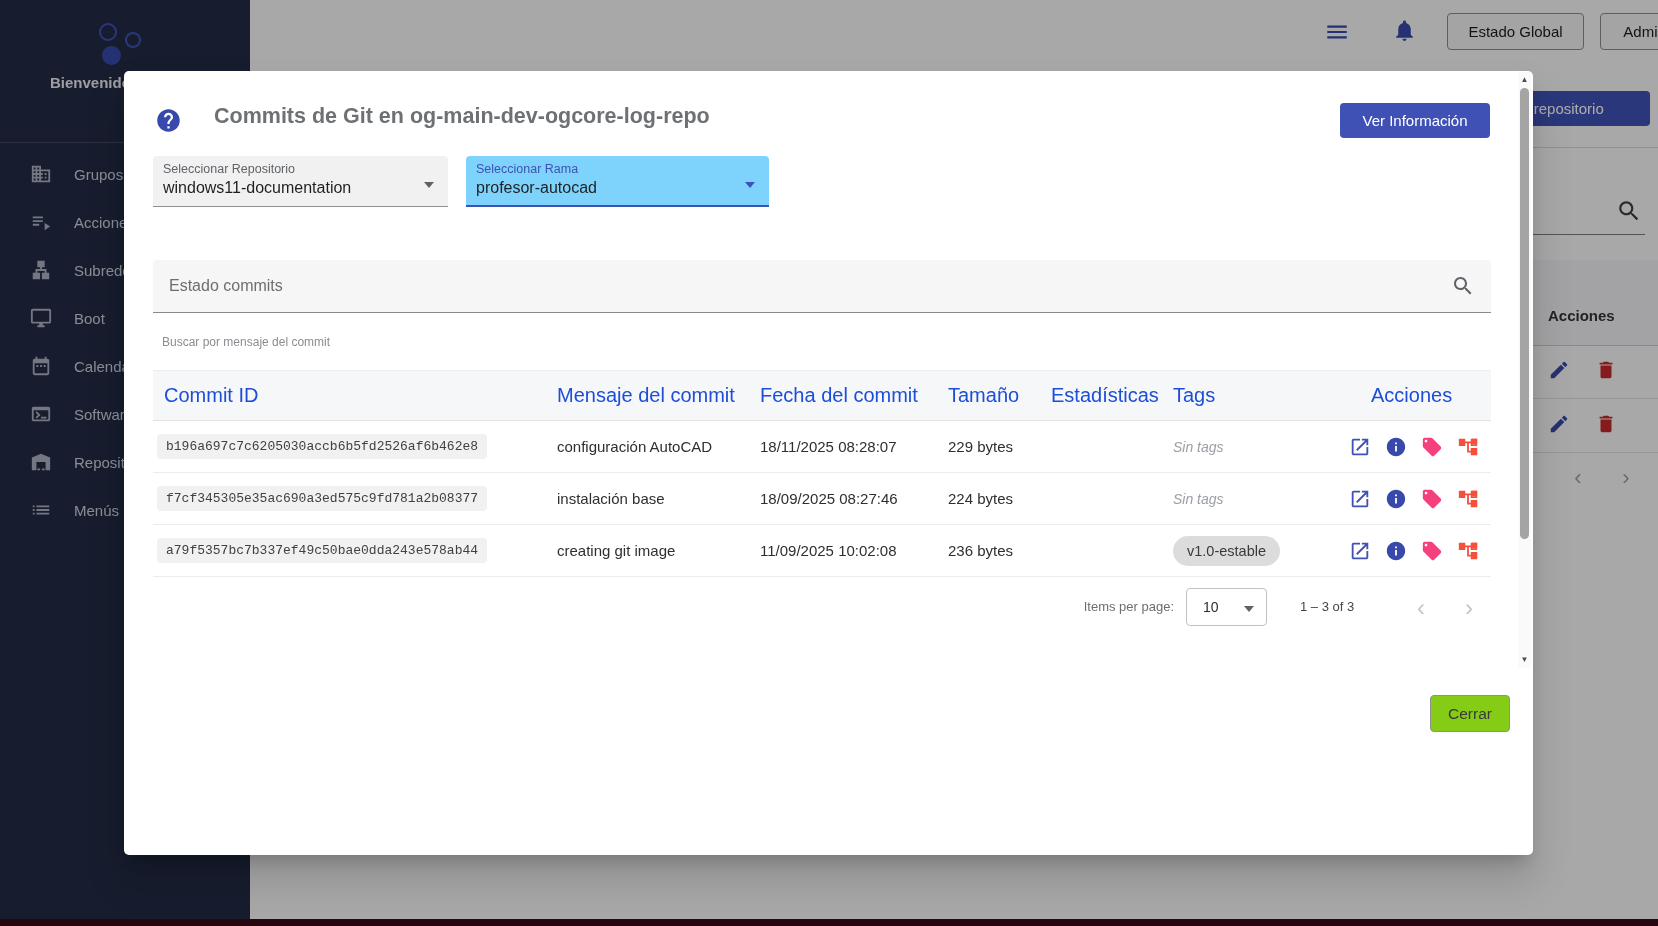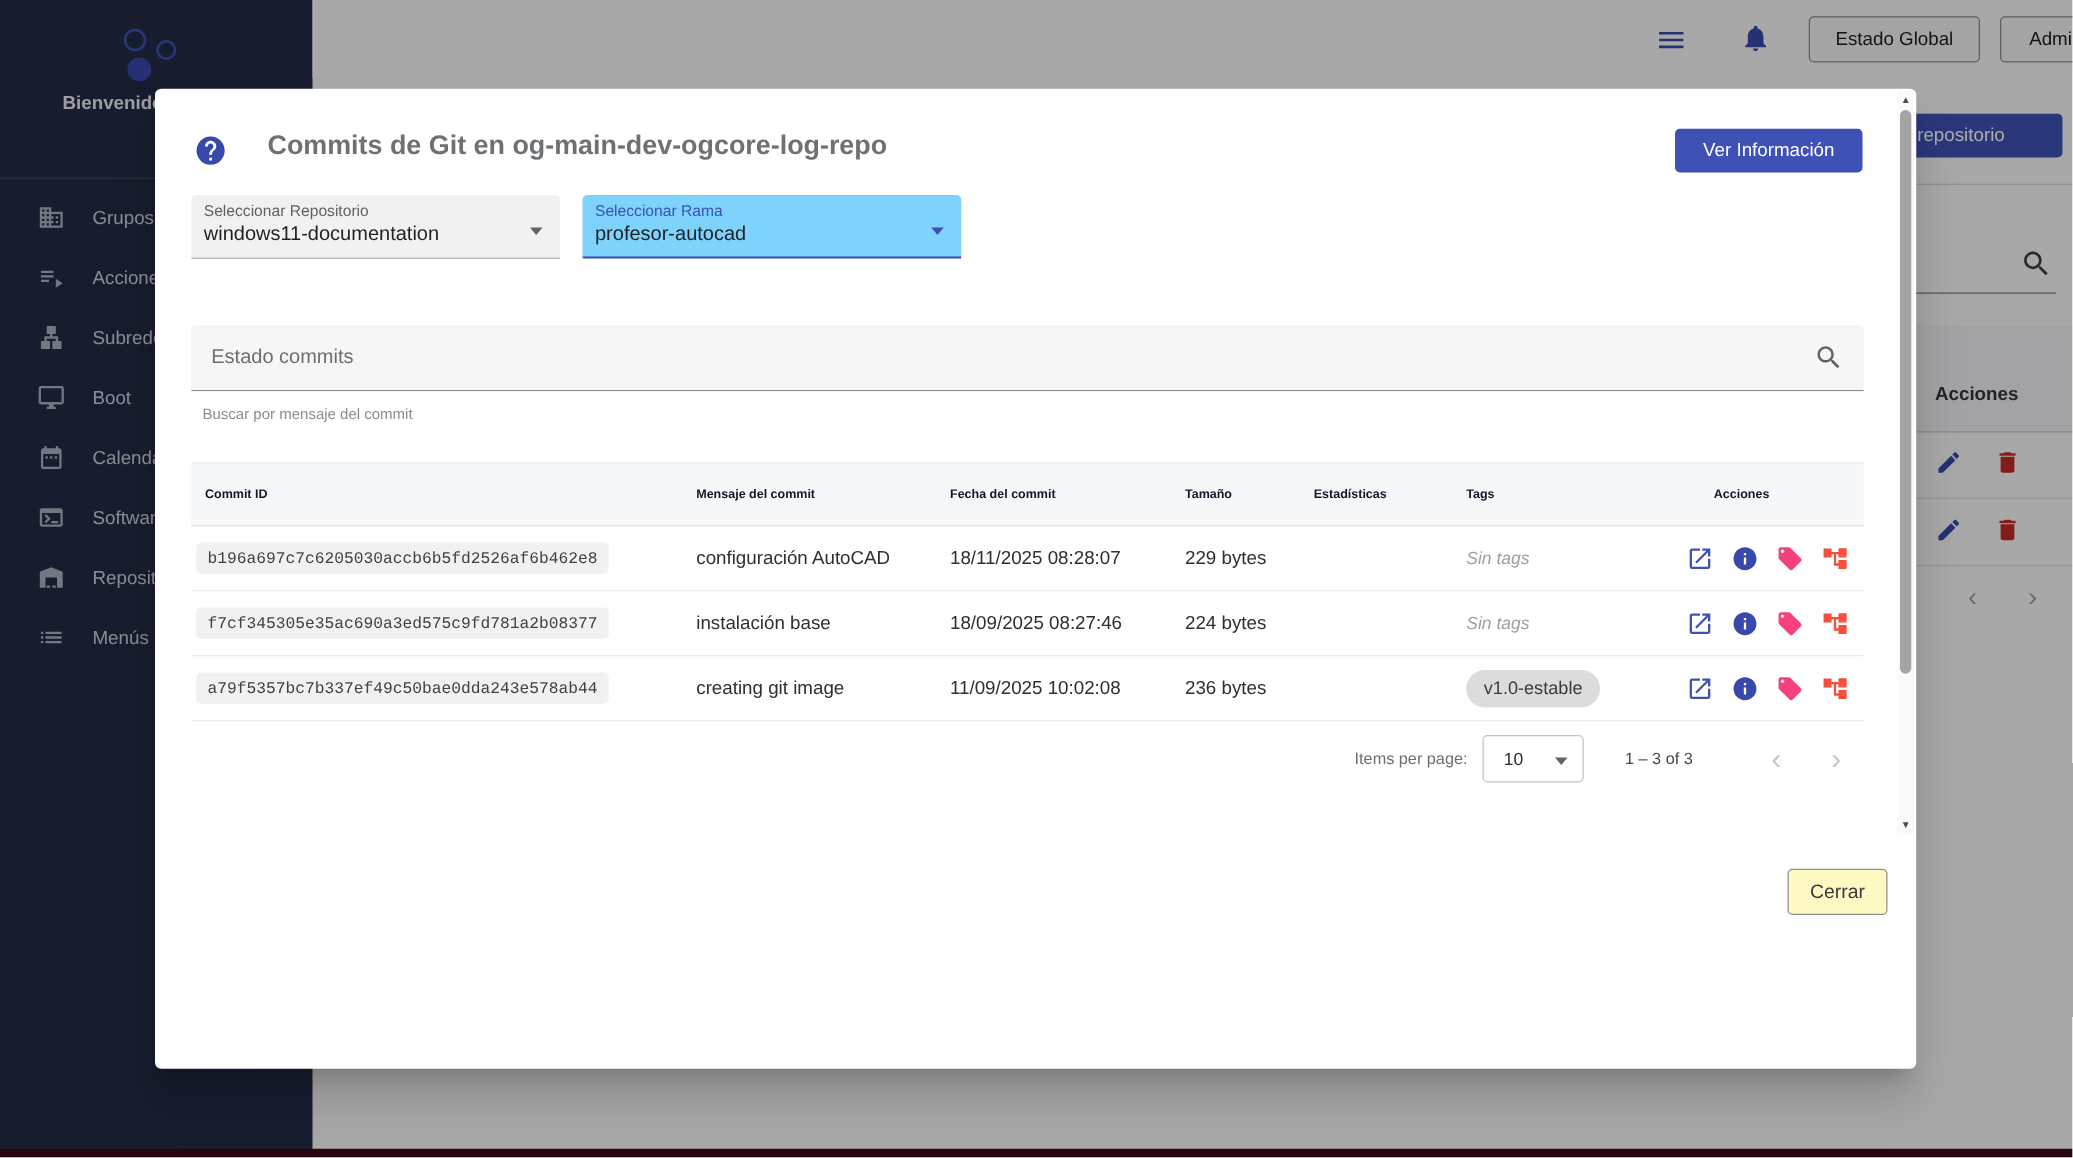--- a/index.html
+++ b/index.html
@@ -67,26 +67,26 @@
   .mselect .val { position:absolute; left:10px; top:23px; font-size:16px; color:#1f2023; }
   .sel-arrow { position:absolute; right:14px; top:26px; width:0; height:0;
                border-left:5px solid transparent; border-right:5px solid transparent; border-top:6px solid #5f6368; }
   .msel-2 .sel-arrow { border-top-color:#3f51b5; }
 
   .msearch { position:absolute; left:29px; top:189px; width:1338px; height:53px; background:#f6f6f6;
              border-bottom:1px solid #8a8a8a; border-radius:4px 4px 0 0; cursor:text; }
   .msearch .lab { position:absolute; left:16px; top:17px; font-size:16px; color:#6b6f73; }
   .msearch .sic { position:absolute; right:16px; top:14px; width:24px; height:24px; }
   .msearch .sic svg { width:24px; height:24px; fill:#5f6368; }
-  .mhint { position:absolute; left:38px; top:253px; font-size:12px; color:#8a8d91; }
+  .mhint { position:absolute; left:38px; top:264px; font-size:12px; color:#8a8d91; }
 
   .mtable { position:absolute; left:29px; top:299px; width:1338px; }
   .trow { display:grid; grid-template-columns:404px 203px 188px 103px 122px 174px 144px; align-items:center; }
   .thead { height:51px; background:#f6f7f9; border-top:1px solid #ececec; border-bottom:1px solid #e2e2e2; }
-  .thead > div { font-size:10px; font-weight:700; color:#0f172a; }
+  .thead > div { font-size:20px; font-weight:400; color:#1d4ed8; }
   .thead > div:first-child { padding-left:11px; }
   .thead > div:last-child { padding-left:24px; }
   .tbodyrow { height:52px; border-bottom:1px solid #ececec; }
   .cell { font-size:15px; color:#2d2f31; }
   .commit-chip { display:inline-block; margin-left:4px; background:#f1f1f1; border-radius:4px; padding:5px 9px;
                  font-family:"Liberation Mono", monospace; font-size:13px; color:#3f4143; }
   .sin-tags { font-style:italic; color:#9aa0a6; font-size:14px; }
   .tag-chip { display:inline-block; background:#dcdcdc; border-radius:16px; padding:7px 14px; font-size:14.5px; color:#3a3a3a; }
   .act-cell { display:flex; gap:14px; padding-left:2px; }
   .act-ic { width:22px; height:22px; cursor:pointer; }
@@ -94,21 +94,21 @@
 
   .pag-label { position:absolute; left:900px; top:528px; width:150px; text-align:right; font-size:13px; color:#6e6e6e; }
   .pag-select { position:absolute; left:1062px; top:517px; width:81px; height:38px; border:1px solid #c2c2c2;
                 border-radius:4px; background:#fff; cursor:pointer; }
   .pag-select .v { position:absolute; left:16px; top:10px; font-size:14px; color:#2c2c2c;text-align:center; }
   .pag-select .sel-arrow { right:12px; top:17px; border-top-color:#5f6368; }
   .pag-range { position:absolute; left:1176px; top:528px; font-size:13px; color:#464646; }
   .pag-chev { position:absolute; top:524px; width:26px; height:26px; color:#c6c6c6; font-size:24px; line-height:26px;
               text-align:center; cursor:default; }
 
-  .cerrar-btn { position:absolute; left:1306px; top:624px; width:80px; height:37px; background:#fef9c3;
+  .cerrar-btn { position:absolute; left:1306px; top:624px; width:80px; height:37px; background:#84cc16;
                 border:1px solid #8f8f8f; border-radius:4px; font-size:15.5px; color:#3a3a3a; font-family:inherit; cursor:pointer; }
 
   .mscroll { position:absolute; left:1394px; top:1px; width:13px; height:596px; background:#fafafa; }
   .mscroll .arr { position:absolute; left:0; width:13px; height:14px; font-size:8px; color:#4d4d4d; text-align:center; line-height:14px; cursor:pointer; }
   .mscroll .arr.up { top:1px; }
   .mscroll .arr.down { bottom:1px; }
   .mscroll .thumb { position:absolute; left:2px; top:16px; width:9px; height:451px; background:#a4a4a4; border-radius:5px; cursor:grab; }
 </style>
 </head>
 <body>

